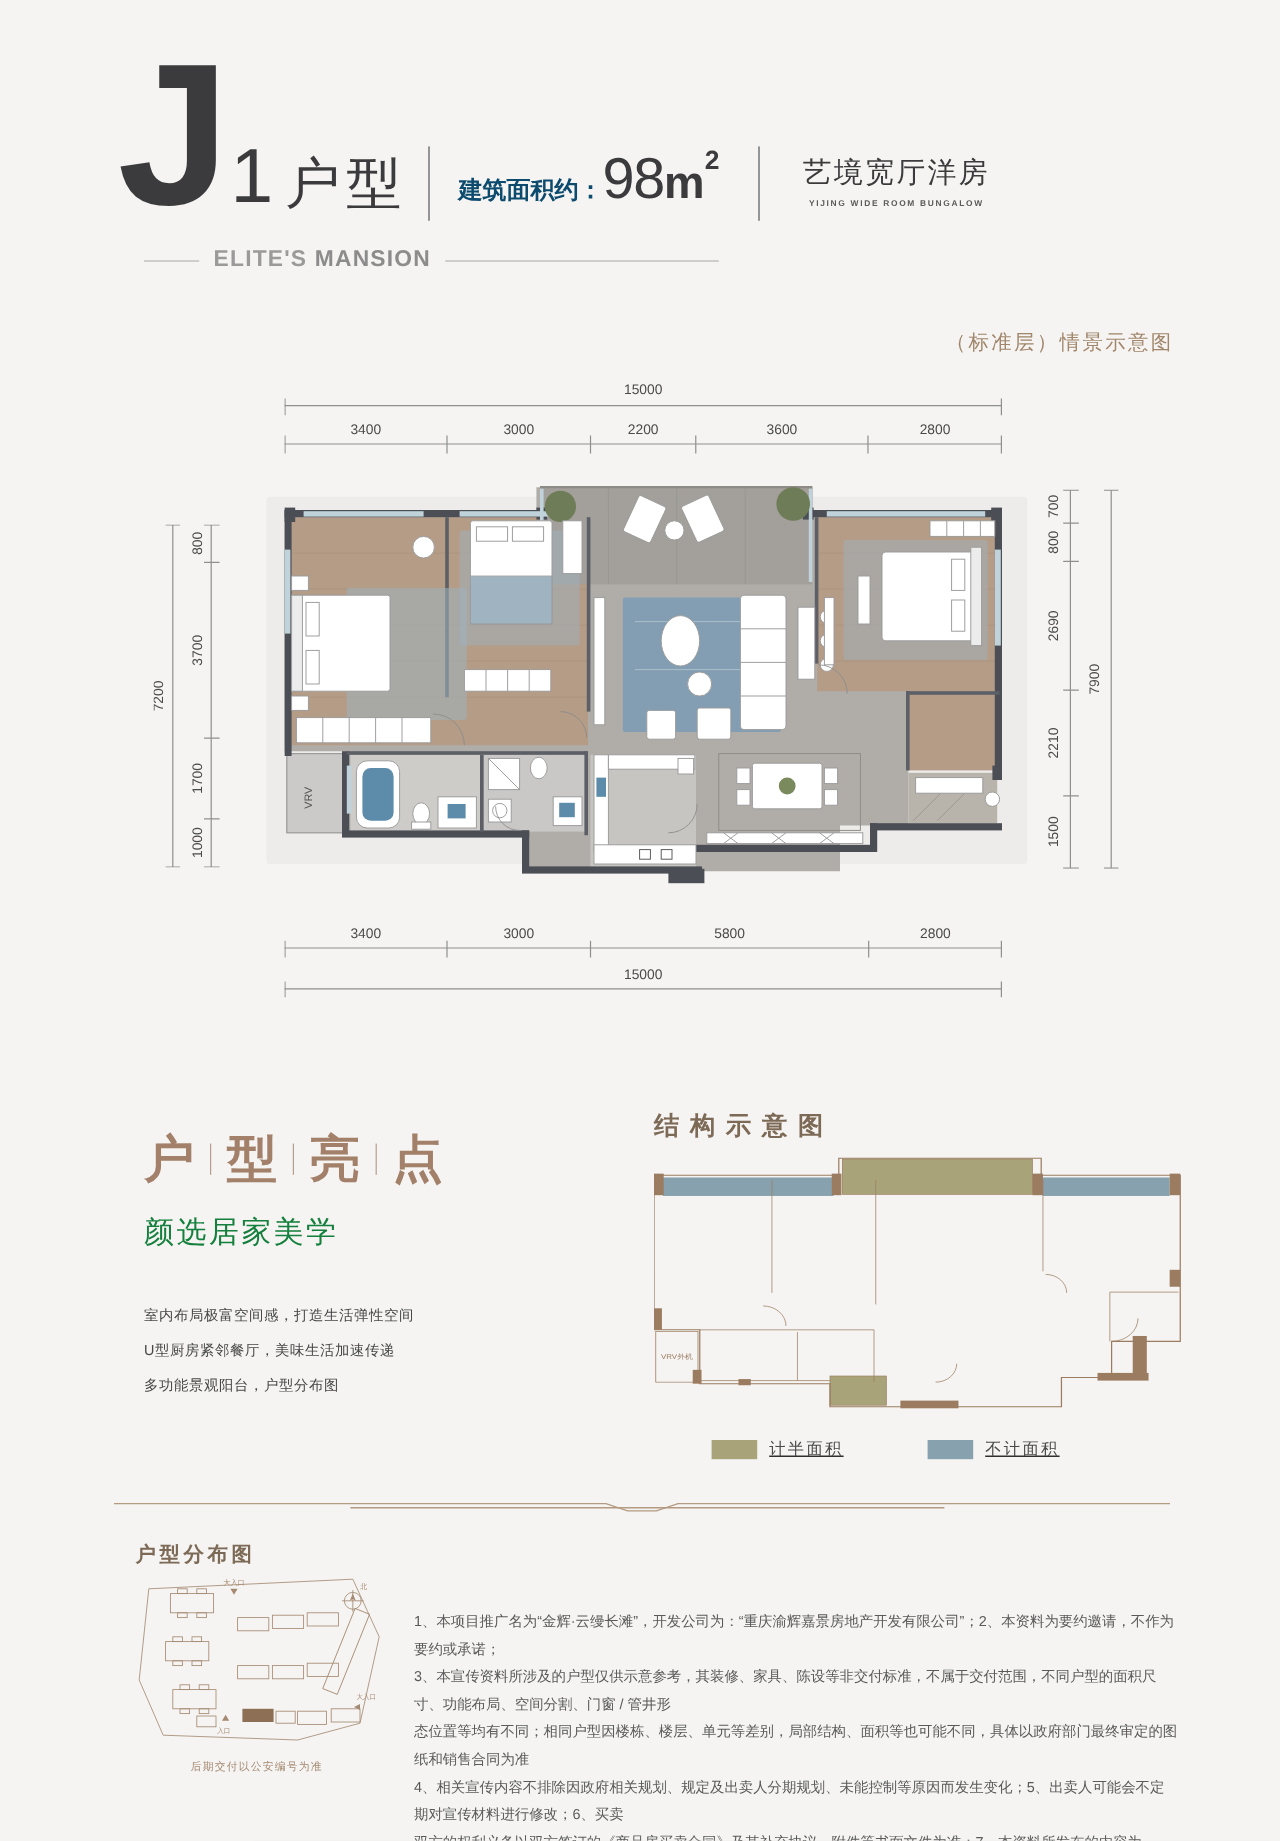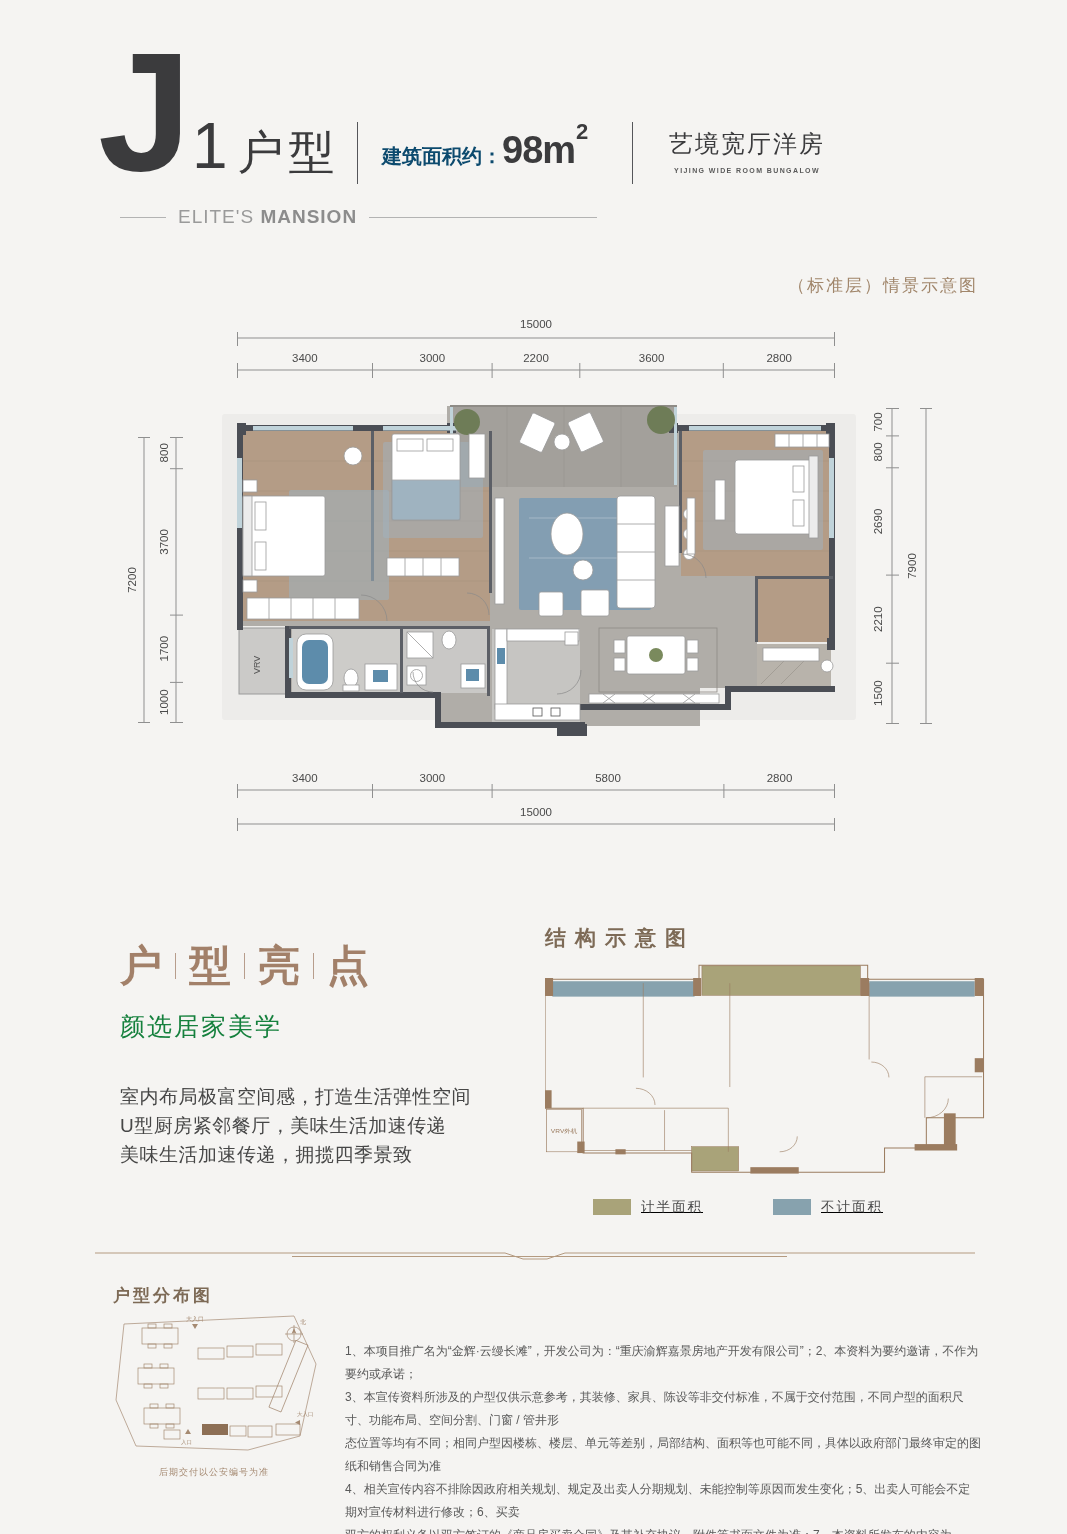--- a/index.html
+++ b/index.html
@@ -9,51 +9,51 @@
   
   .big-letter{position:absolute;left:98px;top:28px;font-size:168px;line-height:1;font-weight:700;color:#3b3b3d;letter-spacing:-4px;}
   .type-row{position:absolute;left:192px;top:96px;display:flex;align-items:baseline;height:100px;}
   .type-num{font-size:64px;font-weight:400;color:#3b3b3d;margin-right:10px;line-height:100px;}
   .type-suffix{font-size:46px;font-weight:400;color:#3b3b3d;letter-spacing:5px;line-height:100px;}
   .vsep{position:absolute;width:1px;background:#55565a;height:62px;top:122px;}
   .vsep.s1{left:357px;}
   .vsep.s2{left:632px;}
   .area-row{position:absolute;left:382px;top:110px;display:flex;align-items:baseline;height:80px;}
   .area-label{font-size:20px;font-weight:700;color:#0c4a6e;line-height:80px;}
-  .area-value{font-size:38px;font-weight:700;color:#3b3b3d;letter-spacing:-1px;line-height:80px;}
+  .area-value{font-size:48px;font-weight:400;color:#3b3b3d;letter-spacing:-1px;line-height:80px;}
   .area-unit{font-size:38px;font-weight:700;color:#3b3b3d;line-height:80px;}
   .area-exp{font-size:22px;font-weight:700;color:#3b3b3d;position:relative;top:-24px;}
   .slogan{position:absolute;left:652px;top:128px;width:190px;text-align:center;}
   .slogan-cn{font-size:24px;letter-spacing:2px;color:#3b3b3d;font-weight:500;}
   .slogan-en{font-size:7px;letter-spacing:1.4px;color:#5a5a5a;margin-top:7px;font-weight:700;}
   .brand-row{position:absolute;left:120px;top:206px;display:flex;align-items:center;}
   .brand-line{height:1px;background:#b3b3b3;}
   .brand-line.l{width:46px;margin-right:12px;}
   .brand-line.r{width:228px;margin-left:12px;}
   .brand-text{font-size:19px;letter-spacing:1px;color:#9a9a9a;}
-  .brand-text .light{font-weight:400;}
+  .brand-text .light{font-weight:700;}
   .brand-text .bold{font-weight:700;color:#8c8c8c;}
 
   
   .plan-caption{position:absolute;left:788px;top:274px;font-size:17px;letter-spacing:2px;color:#a1866b;}
 
   
   .plan-shadow{position:absolute;left:222px;top:414px;width:634px;height:306px;background:#edecea;border-radius:3px;}
   .dim-svg text{font-size:11.5px;fill:#4a4a4a;}
   .dim-svg line{stroke:#8f8f8f;stroke-width:1;}
   .abs{position:absolute;}
 
   
   .hl{position:absolute;left:120px;top:938px;width:430px;}
   .hl-title{display:flex;align-items:center;font-family:"Liberation Serif",serif;}
   .hl-char{font-size:42px;font-weight:700;color:#a28069;}
   .hl-bar{width:1px;height:26px;background:#a28069;opacity:.75;margin:0 13px;}
   .hl-sub{margin-top:16px;font-size:25px;color:#15803d;letter-spacing:2px;}
   .hl-items{margin-top:44px;}
-  .hl-items p{margin:0 0 10px 0;font-size:19px;line-height:19px;color:#474747;letter-spacing:.5px;}
+  .hl-items p{margin:0 0 10px 0;font-size:12px;line-height:19px;color:#474747;letter-spacing:.5px;}
 
   
   .st{position:absolute;left:545px;top:924px;width:445px;}
   .st-title{font-family:"Liberation Serif",serif;font-size:21px;font-weight:700;color:#7d6a56;letter-spacing:9px;}
   .st-svg{margin-top:10px;}
   .st-legend{display:flex;margin-top:14px;margin-left:48px;text-decoration:underline;}
   .st-legend .item{display:flex;align-items:center;margin-right:70px;}
   .sw{width:38px;height:16px;margin-right:10px;}
   .sw-olive{background:#a9a379;}
   .sw-blue{background:#87a2ae;}
@@ -385,21 +385,21 @@
       <span class="hl-char">型</span>
       <span class="hl-bar"></span>
       <span class="hl-char">亮</span>
       <span class="hl-bar"></span>
       <span class="hl-char">点</span>
     </div>
     <div class="hl-sub">颜选居家美学</div>
     <div class="hl-items">
       <p>室内布局极富空间感，打造生活弹性空间</p>
       <p>U型厨房紧邻餐厅，美味生活加速传递</p>
-      <p>美味生活加速传递，拥揽四季景致</p>
+      <p>多功能景观阳台，户型分布图</p>
     </div>
   </div>
 
   <div class="st">
     <div class="st-title">结构示意图</div>
     <svg class="st-svg" width="440" height="218" viewBox="0 0 600 340" preserveAspectRatio="none">
       <rect x="10" y="30" width="194" height="24" fill="#87a2ae"></rect>
       <rect x="442" y="30" width="144" height="24" fill="#87a2ae"></rect>
       <rect x="214" y="6" width="216" height="46" fill="#a9a379" stroke="#9b7c60" stroke-width="0.8"></rect>
       <rect x="200" y="288" width="64" height="38" fill="#a9a379" stroke="#9b7c60" stroke-width="0.8"></rect>

